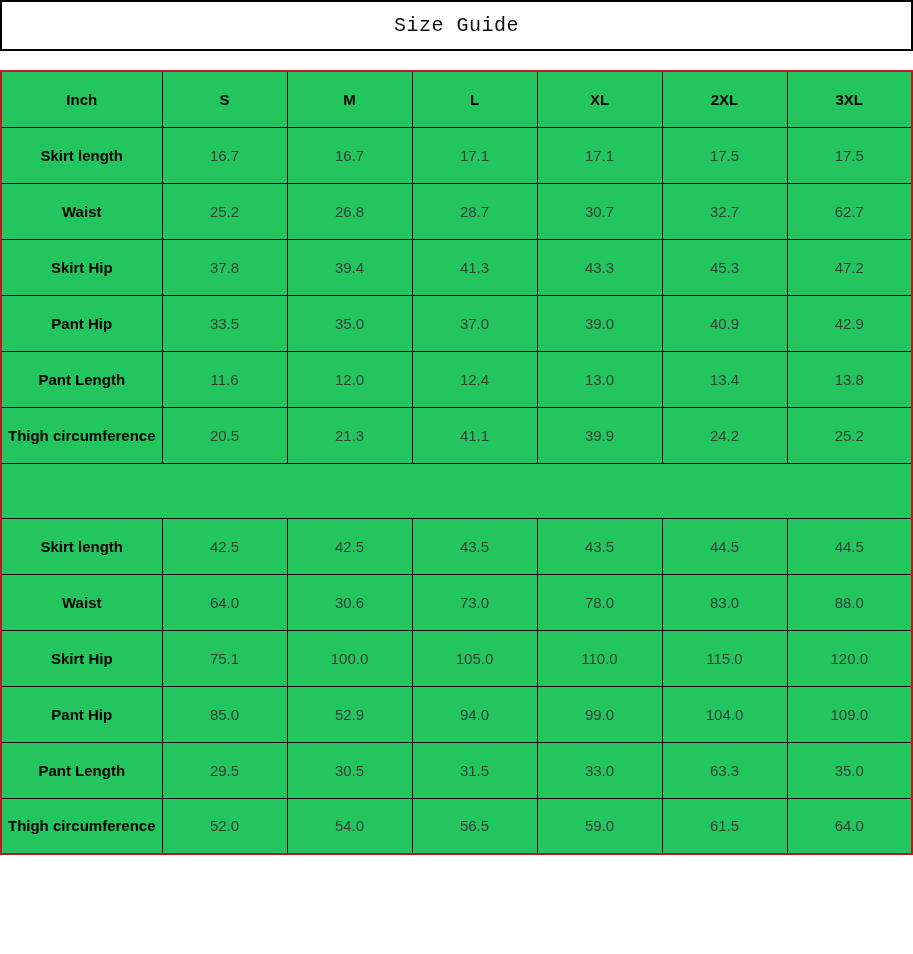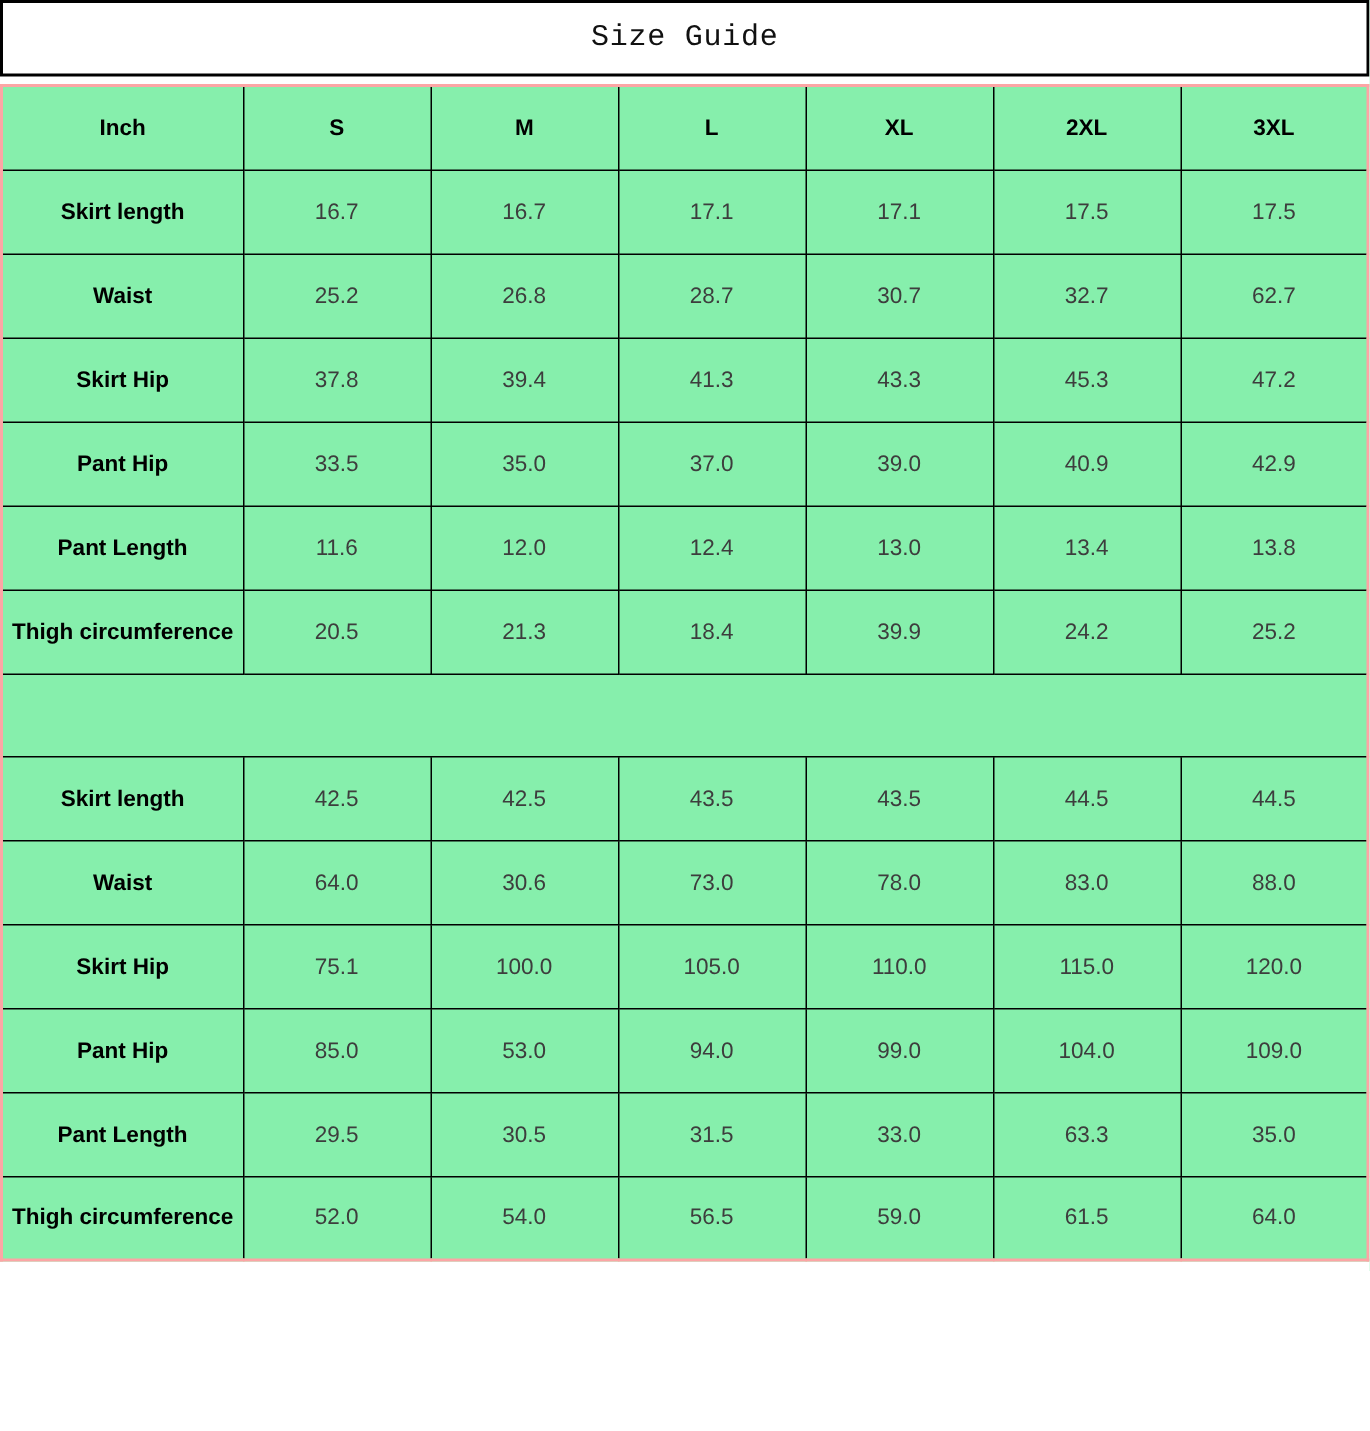--- a/index.html
+++ b/index.html
@@ -6,30 +6,30 @@
   html, body { background: #ffffff; }
   body {
     width: 913px; height: 954px;
     font-family: "Liberation Sans", sans-serif;
   }
   .page { width: 913px; }
   .title-box {
     width: 913px; height: 51px;
     border: 2px solid #000;
     display: flex; align-items: center; justify-content: center;
-    margin-bottom: 5px;
+    margin-bottom: 19px;
     font-family: "Liberation Mono", "DejaVu Sans Mono", monospace;
     font-size: 20px; color: #111; letter-spacing: 0.5px;
   }
   table.sg {
     width: 913px;
     border-collapse: collapse;
     table-layout: fixed;
-    border: 2px solid #fca5a5;
-    background: #86efac;
+    border: 2px solid #b91c1c;
+    background: #22c55e;
   }
   .sg col.first { width: 161px; }
   .sg th, .sg td {
     border: 1px solid #000;
     height: 56px;
     text-align: center;
     vertical-align: middle;
     padding: 0;
     overflow: hidden;
   }
@@ -121,21 +121,21 @@
         <td class="v">12.4</td>
         <td class="v">13.0</td>
         <td class="v">13.4</td>
         <td class="v">13.8</td>
       </tr>
 
       <tr>
         <th>Thigh circumference</th>
         <td class="v">20.5</td>
         <td class="v">21.3</td>
-        <td class="v">18.4</td>
+        <td class="v">41.1</td>
         <td class="v">39.9</td>
         <td class="v">24.2</td>
         <td class="v">25.2</td>
       </tr>
 
       <tr class="spacer">
         <td colspan="7"></td>
       </tr>
 
 
@@ -165,21 +165,21 @@
         <td class="v">100.0</td>
         <td class="v">105.0</td>
         <td class="v">110.0</td>
         <td class="v">115.0</td>
         <td class="v">120.0</td>
       </tr>
 
       <tr>
         <th>Pant Hip</th>
         <td class="v">85.0</td>
-        <td class="v">53.0</td>
+        <td class="v">52.9</td>
         <td class="v">94.0</td>
         <td class="v">99.0</td>
         <td class="v">104.0</td>
         <td class="v">109.0</td>
       </tr>
 
       <tr>
         <th>Pant Length</th>
         <td class="v">29.5</td>
         <td class="v">30.5</td>

